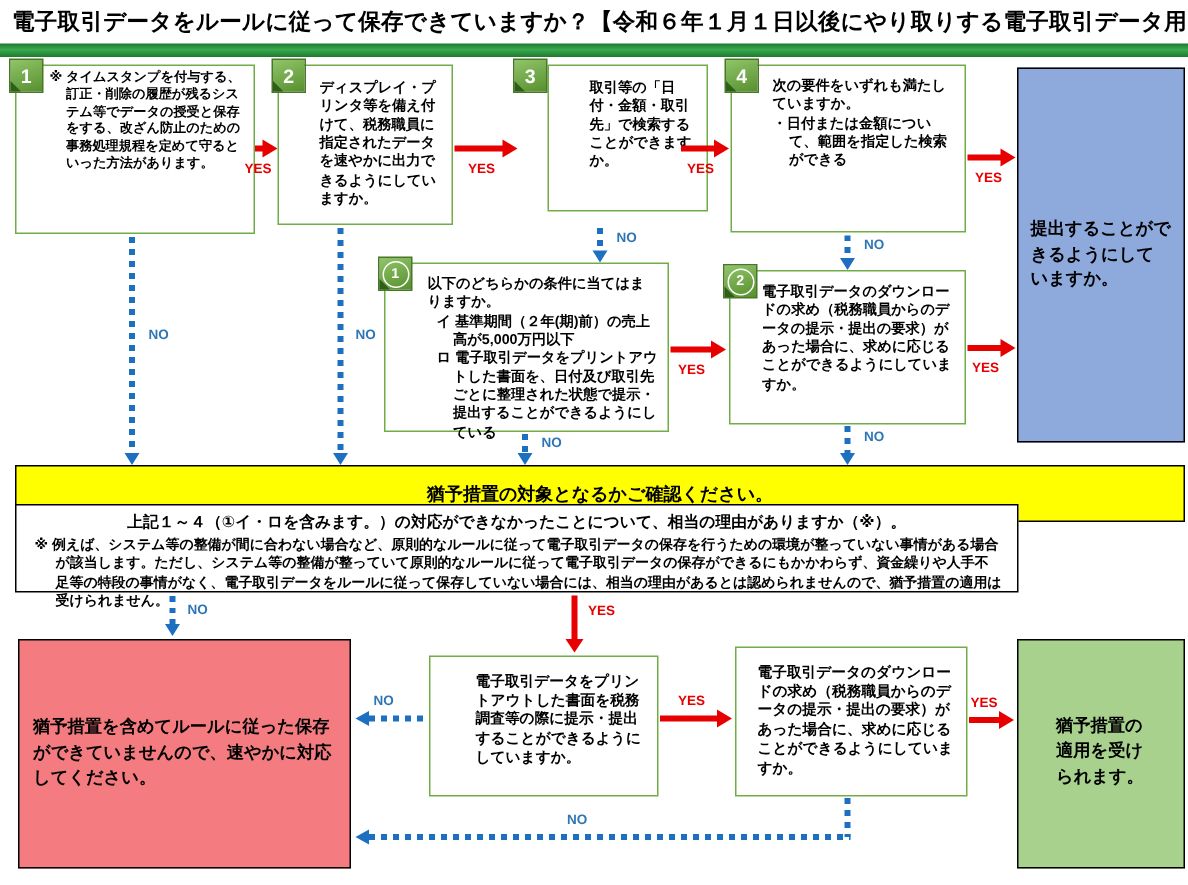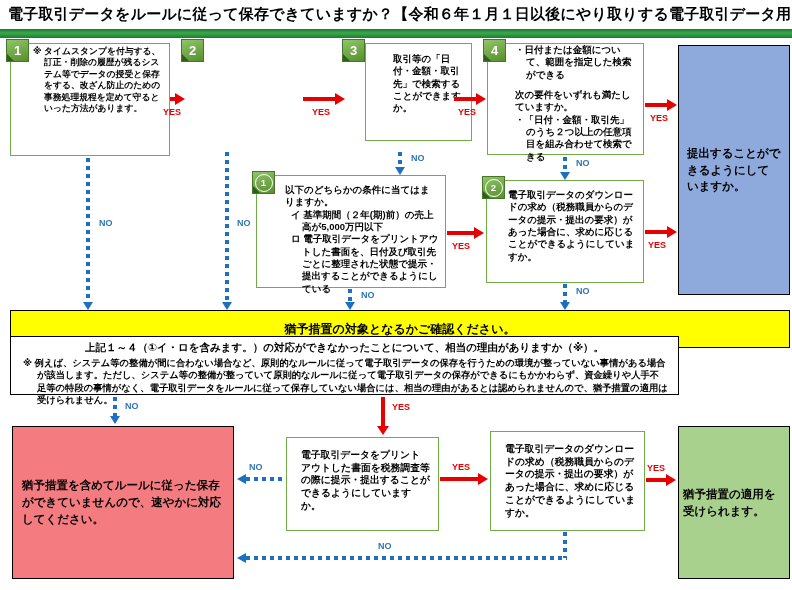--- a/index.html
+++ b/index.html
@@ -87,35 +87,37 @@
   <div class="title">電子取引データをルールに従って保存できていますか？【令和６年１月１日以後にやり取りする電子取引データ用】</div>
   <div class="titlebar"></div>
 
   <div class="qbox" style="left:10px;top:43px;width:160px;height:113px;">
     <div class="qtext hang" style="margin:2px 5px 4px 22px;font-size:8.8px;">※ タイムスタンプを付与する、訂正・削除の履歴が残るシステム等でデータの授受と保存をする、改ざん防止のための事務処理規程を定めて守るといった方法があります。</div>
   </div>
   <div class="badge" style="left:6px;top:39px;">
       <span>1</span>
     </div>
 
+  <div class="qbox" style="left:185px;top:43px;width:117px;height:107px;">
+    <div class="qtext" style="margin:9px 6px 4px 27px;">ディスプレイ・プリンタ等を備え付けて、税務職員に指定されたデータを速やかに出力できるようにしていますか。</div>
+  </div>
   <div class="badge" style="left:181px;top:39px;">
       <span>2</span>
     </div>
 
   <div class="qbox" style="left:365px;top:43px;width:107px;height:98px;">
     <div class="qtext" style="margin:9px 6px 4px 27px;">取引等の「日付・金額・取引先」で検索することができますか。</div>
   </div>
   <div class="badge" style="left:342px;top:39px;">
       <span>3</span>
     </div>
 
   <div class="qbox" style="left:487px;top:43px;width:157px;height:112px;">
+    <div class="qtext" style="margin:8px 5px 0 27px;">次の要件をいずれも満たしていますか。</div>
     <div class="qtext hang" style="margin:0 5px 0 27px;">・日付または金額について、範囲を指定した検索ができる</div>
-    <div class="qtext" style="margin:8px 5px 0 27px;">次の要件をいずれも満たしていますか。</div>
-    <div class="qtext hang" style="margin:0 5px 4px 27px;">・「日付・金額・取引先」のうち２つ以上の任意項目を組み合わせて検索できる</div>
   </div>
   <div class="badge" style="left:483px;top:39px;">
       <span>4</span>
     </div>
 
   <div class="qbox" style="left:256px;top:175px;width:190px;height:113px;">
     <div class="qtext" style="margin:8px 6px 0 28px;">以下のどちらかの条件に当てはまりますか。</div>
     <div class="qtext hang" style="margin:0 6px 0 34px;">イ 基準期間（２年(期)前）の売上高が5,000万円以下</div>
     <div class="qtext hang" style="margin:0 6px 4px 34px;">ロ 電子取引データをプリントアウトした書面を、日付及び取引先ごとに整理された状態で提示・提出することができるようにしている</div>
   </div>
@@ -141,28 +143,28 @@
   <div class="explain" style="left:10px;top:336px;width:669px;height:59px;">
     <div class="q">上記１～４（①イ・ロを含みます。）の対応ができなかったことについて、相当の理由がありますか（※）。</div>
     <div class="note">※ 例えば、システム等の整備が間に合わない場合など、原則的なルールに従って電子取引データの保存を行うための環境が整っていない事情がある場合が該当します。ただし、システム等の整備が整っていて原則的なルールに従って電子取引データの保存ができるにもかかわらず、資金繰りや人手不足等の特段の事情がなく、電子取引データをルールに従って保存していない場合には、相当の理由があるとは認められませんので、猶予措置の適用は受けられません。</div>
   </div>
 
   <div class="bigbox" style="left:12px;top:426px;width:222px;height:153px;background:#F47C80;font-size:11.5px;padding:6px 9px;">
     <span>猶予措置を含めてルールに従った保存ができていませんので、速やかに対応してください。</span>
   </div>
 
   <div class="qbox" style="left:286px;top:437px;width:153px;height:94px;">
-    <div class="qtext" style="margin:11px 8px 4px 14px;font-size:9.8px;">電子取引データをプリントアウトした書面を税務調査等の際に提示・提出することができるようにしていますか。</div>
+    <div class="qtext" style="margin:11px 8px 4px 30px;font-size:9.8px;">電子取引データをプリントアウトした書面を税務調査等の際に提示・提出することができるようにしていますか。</div>
   </div>
 
   <div class="qbox" style="left:490px;top:431px;width:155px;height:100px;">
     <div class="qtext" style="margin:11px 8px 4px 14px;font-size:9.8px;">電子取引データのダウンロードの求め（税務職員からのデータの提示・提出の要求）があった場合に、求めに応じることができるようにしていますか。</div>
   </div>
 
-  <div class="bigbox" style="left:678px;top:426px;width:112px;height:153px;background:#A9D18E;font-size:11.5px;padding:6px 4px;">
+  <div class="bigbox" style="left:678px;top:426px;width:112px;height:153px;background:#A9D18E;font-size:11.5px;padding:6px 25px;font-family:Liberation Mono, monospace;">
     <span>猶予措置の適用を受けられます。</span>
   </div>
 
   <div class="hr" style="left:170px;top:97px;width:6px;"></div>
   <div class="lab yes" style="left:163px;top:107px;">YES</div>
 
   <div class="hr" style="left:303px;top:97px;width:33px;"></div>
   <div class="lab yes" style="left:312px;top:107px;">YES</div>
 
   <div class="hr" style="left:454px;top:97px;width:23px;"></div>

